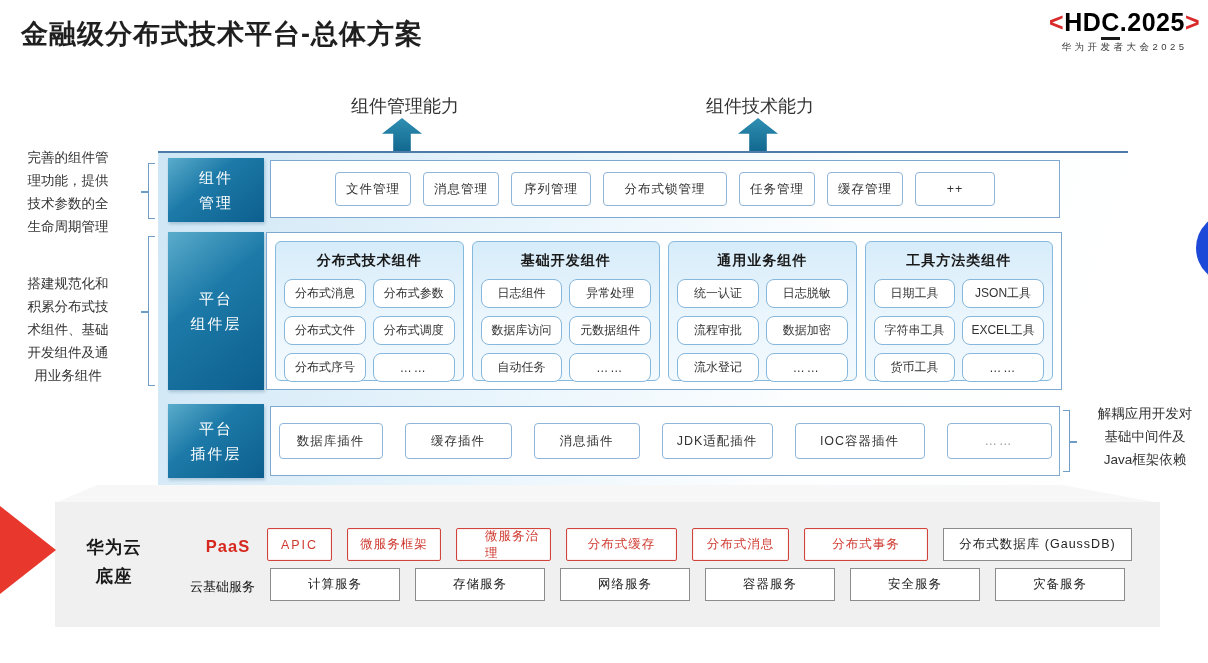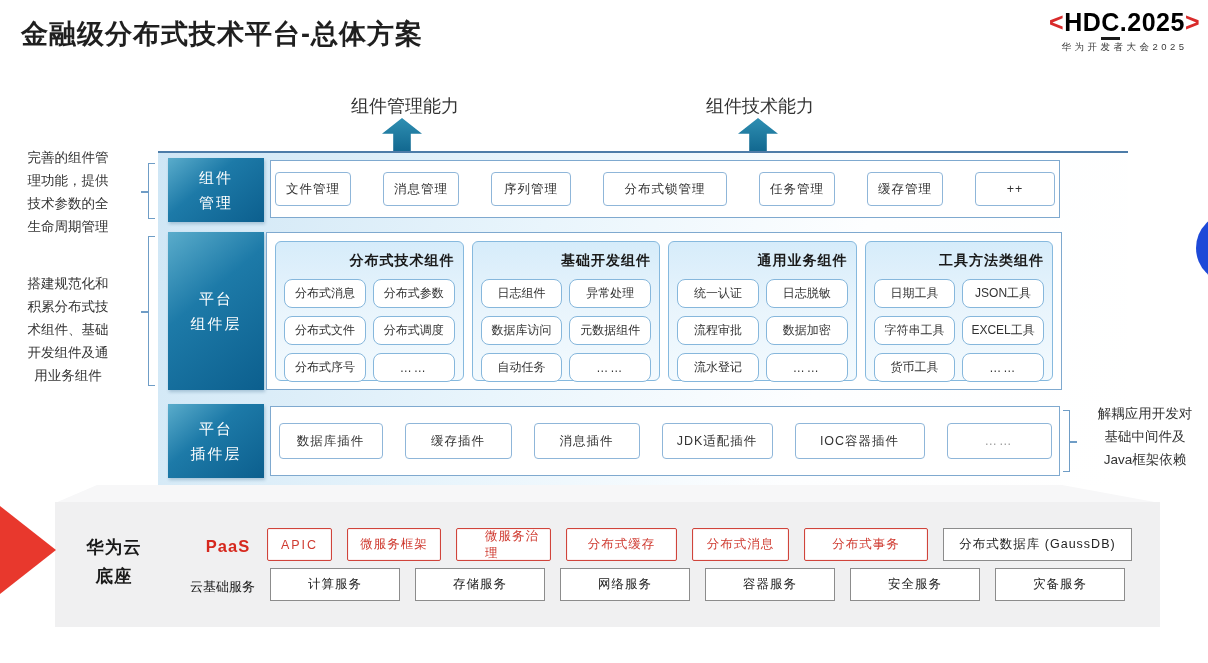--- a/index.html
+++ b/index.html
@@ -47,21 +47,21 @@
     align-items:center; justify-content:center; }
   .cbox { background:#fff; border:1px solid #8fb6d9; border-radius:4px; height:34px;
     display:flex; align-items:center; justify-content:center;
     font-size:12.5px; color:#333; letter-spacing:1px; flex:0 0 auto; }
   .dim { color:#9a9a9a; letter-spacing:2px; }
 
   
   .groups-wrap { padding:8px; display:flex; gap:8px; align-items:stretch; }
   .group { flex:1 1 0; border:1px solid #86b9de; border-radius:6px; padding:7px 8px 9px;
     background:linear-gradient(180deg,#d6ecfa 0%, #e8f4fc 45%, #f3fafe 100%); }
-  .group-title { text-align:right; font-size:14px; font-weight:bold; color:#1a1a1a;
+  .group-title { text-align:center; font-size:14px; font-weight:bold; color:#1a1a1a;
     letter-spacing:1px; margin:3px 0 9px; }
   .group-grid { display:grid; grid-template-columns:1fr 1fr; gap:8px 7px; }
   .pcell { background:#fff; border:1px solid #86b7dc; border-radius:8px; height:29px;
     display:flex; align-items:center; justify-content:center; font-size:12px; color:#333; }
 
   
   .plat-top { position:absolute; left:55px; top:485px; width:1105px; height:18px;
     background:#f7f7f8; clip-path:polygon(0 100%, 42px 0, 1007px 0, 1105px 100%); }
   .plat-front { position:absolute; left:55px; top:502px; width:1105px; height:125px; background:#f0f0f1; }
   .red-wedge { position:absolute; left:0; top:506px; width:56px; height:88px; background:#e8382d;
@@ -122,21 +122,21 @@
       <div class="tick"></div>
     </div>
   <div class="bracket-l" style="left:148px; top:236px; height:150px;">
       <div class="tick"></div>
     </div>
 
   <div class="layer-label" style="top:158px; height:64px;">
     <div>组件</div>
     <div>管理</div>
   </div>
-  <div class="layer-box" style="left:270px; top:160px; width:790px; height:58px; gap:32px;">
+  <div class="layer-box" style="left:270px; top:160px; width:790px; height:58px; gap:12px;">
     <div class="cbox" style="width:76px;">文件管理</div>
     <div class="cbox" style="width:76px;">消息管理</div>
     <div class="cbox" style="width:80px;">序列管理</div>
     <div class="cbox" style="width:124px;">分布式锁管理</div>
     <div class="cbox" style="width:76px;">任务管理</div>
     <div class="cbox" style="width:76px;">缓存管理</div>
     <div class="cbox" style="width:80px;">++</div>
   </div>
 
   <div class="layer-label" style="top:232px; height:158px;">

